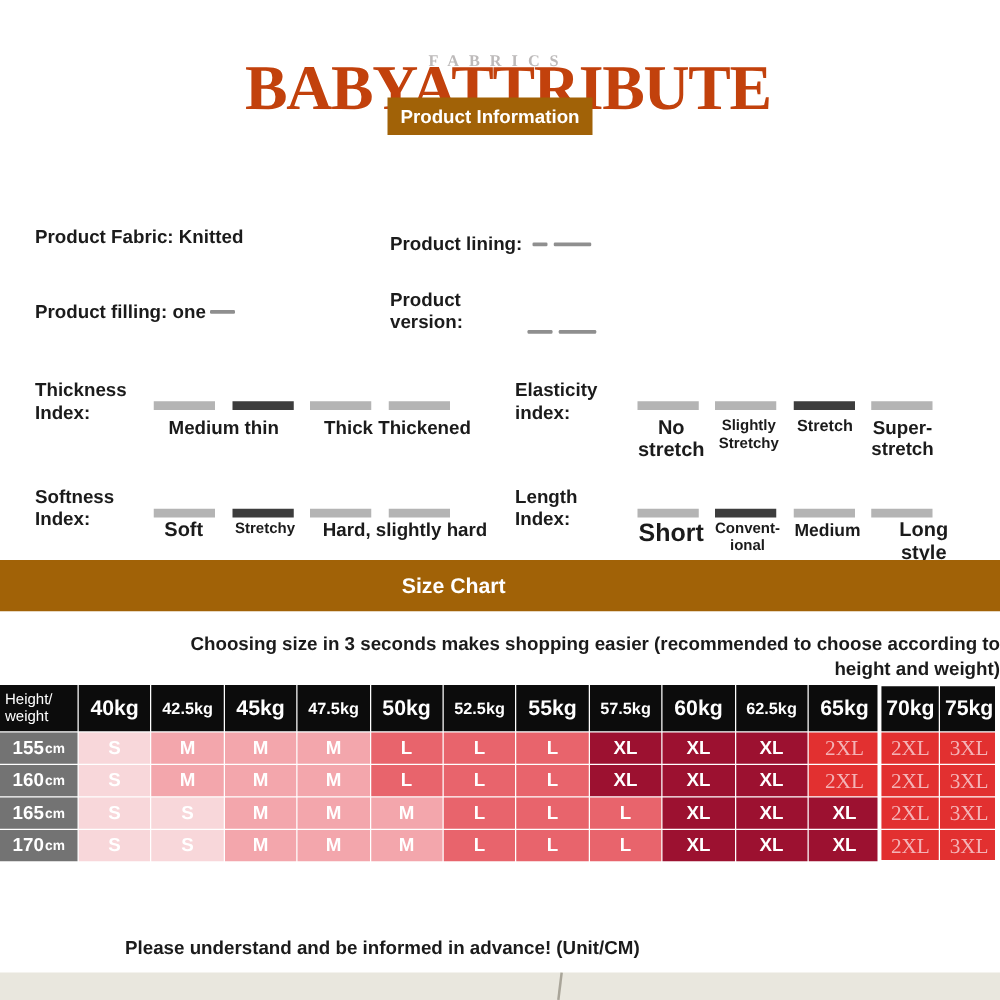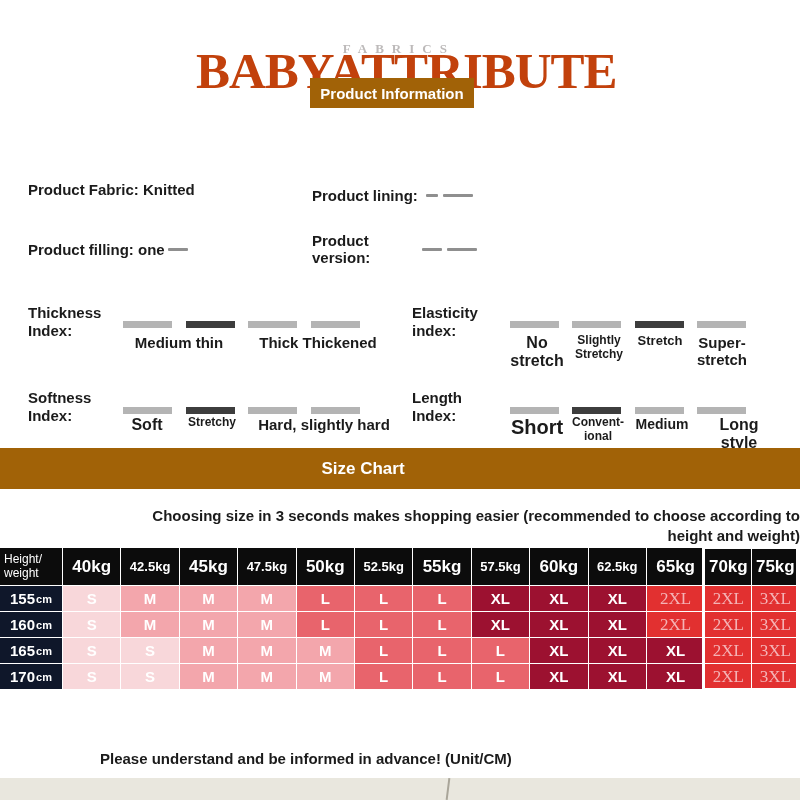--- a/index.html
+++ b/index.html
@@ -39,21 +39,21 @@
   
   .size-table {
     position:absolute; top:548px; left:0; width:800px;
     display:grid; grid-template-columns:62px repeat(11, 57.4px) 46px 46px;
     grid-template-rows:37px repeat(4, 25px); gap:1px; background:#ffffff;
   }
   .cell { display:flex; align-items:center; justify-content:center; overflow:hidden; }
   .cell.corner { background:#0c0c0c; color:#fff; font-size:12px; line-height:1.15; white-space:pre-line; justify-content:flex-start; padding-left:4px; }
   .cell.head { background:#0c0c0c; color:#fff; font-weight:bold; font-size:17px; }
   .cell.head.small { font-size:13px; }
-  .cell.rowlabel { background:#0f172a; color:#fff; font-weight:bold; font-size:15px; }
+  .cell.rowlabel { background:#737373; color:#fff; font-weight:bold; font-size:15px; }
   .cell.rowlabel .unit { font-size:11px; margin-left:1px; }
   .cell.data { color:#ffffff; font-weight:bold; font-size:15px; }
   .cell.data.serif { font-family:"Liberation Serif", serif; font-weight:normal; font-size:17px; }
   .hl-border {
     position:absolute; left:702px; top:546px; width:97px; height:145px;
     border:3px solid #ffffff; box-sizing:border-box; pointer-events:none;
   }
   
   .reminder { position:absolute; left:8px; top:710px; width:788px; font-size:13.5px; font-weight:bold; line-height:1.5; }
   .bottom-note { position:absolute; left:100px; top:750px; font-size:15px; font-weight:bold; }
@@ -69,21 +69,21 @@
     <div class="fabrics">FABRICS</div>
     <div class="brand">BABYATTRIBUTE</div>
   </header>
 
   <div class="banner banner-product-info">Product Information</div>
 
   <div id="details-root">
       <div class="detail" style="left: 28px; top: 181px;"><span>Product Fabric: Knitted</span></div>
       <div class="detail" style="left: 312px; top: 187px;"><span>Product lining:</span><span class="dash" style="width: 12px; margin-left: 8px;"></span><span class="dash" style="width: 30px; margin-left: 5px;"></span></div>
       <div class="detail" style="left: 28px; top: 241px;"><span>Product filling: one</span><span class="dash" style="width: 20px; margin-left: 3px;"></span></div>
-      <div class="detail" style="left: 312px; top: 232px;"><span style="width: 85px;">Product version:</span><span class="dash" style="width: 20px; margin-left: 25px;"></span><span class="dash" style="width: 30px; margin-left: 5px;"></span></div>
+      <div class="detail" style="left: 312px; top: 232px; align-items: flex-end;"><span style="width: 85px;">Product version:</span><span class="dash" style="width: 20px; margin-left: 25px;"></span><span class="dash" style="width: 30px; margin-left: 5px;"></span></div>
     </div>
 
   <div id="indexes-root">
       <div class="idx-title" style="left: 28px; top: 304px;">Thickness
 Index:</div>
       <div class="idx-bar" style="left: 123px; top: 321px; width: 49px; background: rgb(180, 180, 180);"></div>
       <div class="idx-bar" style="left: 186px; top: 321px; width: 49px; background: rgb(61, 61, 61);"></div>
       <div class="idx-bar" style="left: 248px; top: 321px; width: 49px; background: rgb(180, 180, 180);"></div>
       <div class="idx-bar" style="left: 311px; top: 321px; width: 49px; background: rgb(180, 180, 180);"></div>
       <div class="idx-label" style="left: 179px; top: 334px; font-size: 15px;">Medium thin</div>

